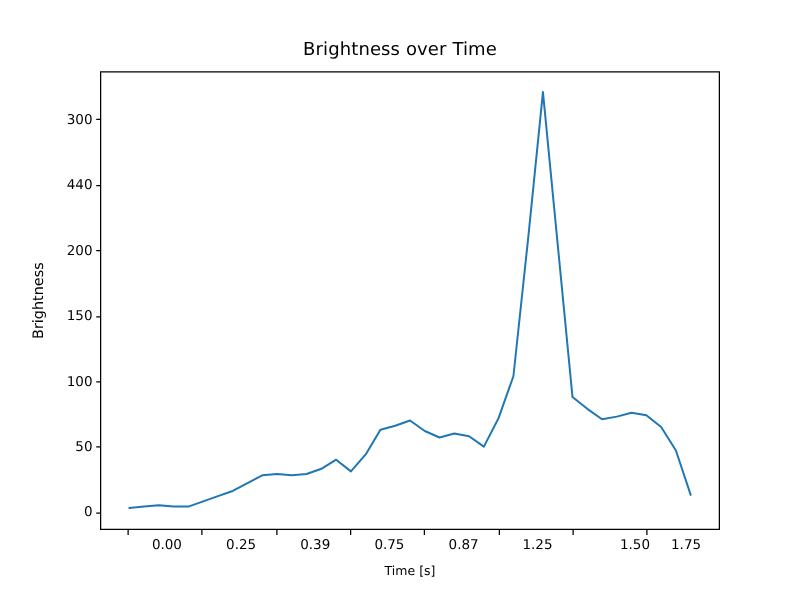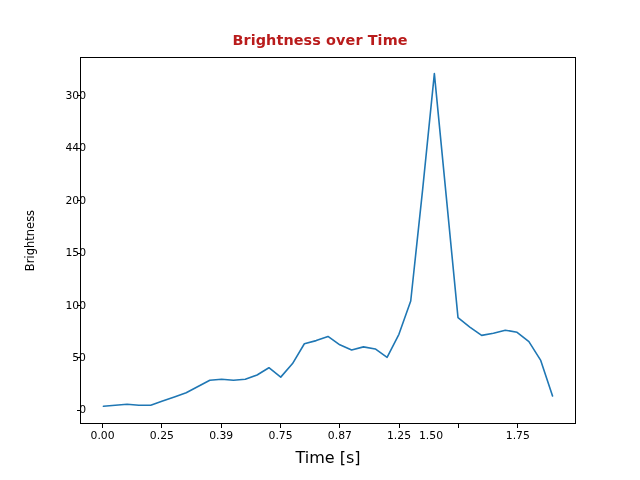--- a/index.html
+++ b/index.html
@@ -22,24 +22,23 @@
     background: #ffffff;
   }
   
   #chart-title {
     position: absolute;
     left: 0;
     top: 31px;
     width: 640px;
     text-align: center;
     font-size: 14.4px;
-    color: #b91c1c;
+    color: #000000;
     letter-spacing: 0.1px;
     line-height: 18px;
-    font-weight: bold;
   }
   
   #axes-area {
     position: absolute;
     left: 80px;
     top: 57px;
     width: 496px;
     height: 367px;
     border: 1.1px solid #000000;
     box-sizing: border-box;
@@ -64,46 +63,47 @@
   .xtick-mark {
     position: absolute;
     height: 3.5px;
     width: 1.1px;
     background: #000000;
     top: 424px;
   }
   
   .ytick-label {
     position: absolute;
-    right: 554px;           
+    right: 566px;           
     text-align: center;
     font-size: 10.8px;
     line-height: 12px;
     color: #000000;
     white-space: nowrap;
     margin-left: 48px;
   }
   .xtick-label {
     position: absolute;
     top: 430px;
     text-align: left;
     font-size: 10.8px;
     line-height: 12px;
     color: #000000;
     white-space: nowrap;
     transform: translateX(-50%);
+    margin-left: 31px;
   }
   
   #xlabel {
     position: absolute;
     left: 80px;
     top: 451px;
     width: 496px;
     text-align: center;
-    font-size: 16px;
+    font-size: 10px;
     line-height: 14px;
     color: #000000;
   }
   #ylabel {
     position: absolute;
     left: 0px;
     top: 0px;
     width: 367px;
     height: 20px;
     text-align: center;
@@ -155,21 +155,21 @@
       <div class="xtick-mark" style="left: 457.976px;"></div>
       <div class="xtick-mark" style="left: 517.306px;"></div>
     </div>
   <div id="xtick-labels">
       <div class="xtick-label" style="left: 102.545px;">0.00</div>
       <div class="xtick-label" style="left: 161.876px;">0.25</div>
       <div class="xtick-label" style="left: 221.206px;">0.39</div>
       <div class="xtick-label" style="left: 280.536px;">0.75</div>
       <div class="xtick-label" style="left: 339.866px;">0.87</div>
       <div class="xtick-label" style="left: 399px;">1.25</div>
-      <div class="xtick-label" style="left: 431px;">1.50</div>
+      <div class="xtick-label" style="left: 477px;">1.50</div>
       <div class="xtick-label" style="left: 517.856px;">1.75</div>
     </div>
 
   <div id="xlabel">Time [s]</div>
 
   <div id="ylabel">Brightness</div>
 
 </div>
 
 </body></html>

